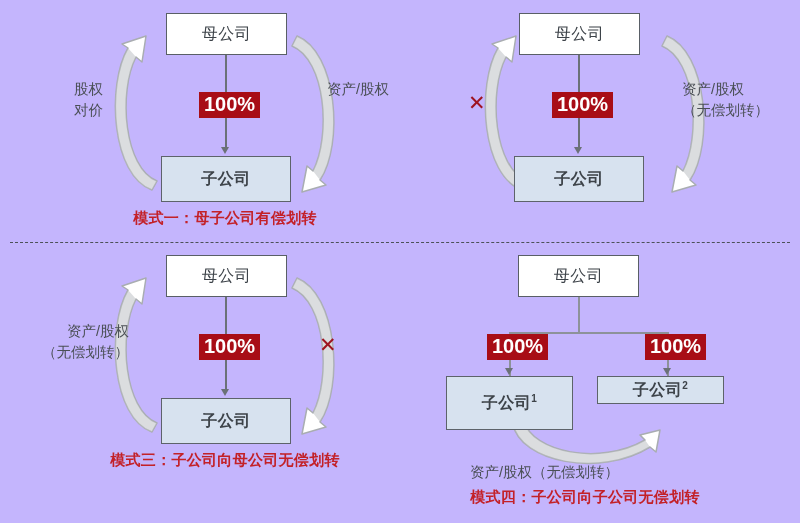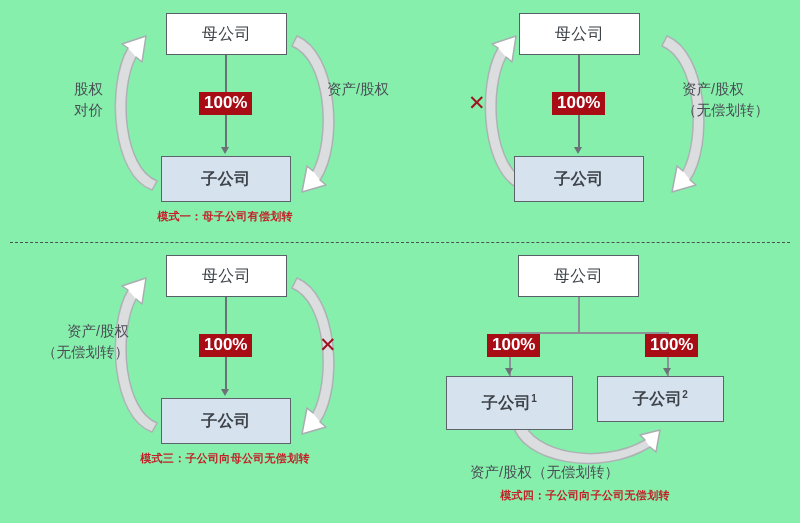--- a/index.html
+++ b/index.html
@@ -2,21 +2,21 @@
 <html><head>
 <meta charset="utf-8">
 <style>
   html,body{margin:0;padding:0;background:#ffffff;}
   body{
     width:800px;height:523px;
     font-family:"Liberation Sans","DejaVu Sans",sans-serif;
     -webkit-font-smoothing:antialiased;
     overflow:hidden;
   }
-  #stage{position:relative;width:800px;height:523px;background:#86efac;}
+  #stage{position:relative;width:800px;height:523px;background:#c4b5fd;}
 
   
   .box{
     position:absolute;
     box-sizing:border-box;
     display:flex;align-items:center;justify-content:center;
     font-size:16px;color:#3d4349;letter-spacing:.5px;
     white-space:nowrap;
   }
   .box.parent{
@@ -38,21 +38,21 @@
     border-right:4.5px solid transparent;
     border-top:7px solid #6b7177;
   }
   .hline{position:absolute;height:1.6px;background:#8d9299;}
 
   
   .pct{
     position:absolute;
     background:#a80d16;
     color:#ffffff;
-    font-size:17px;font-weight:700;
+    font-size:20px;font-weight:700;
     padding:2px 5px 3px 5px;
     line-height:1.05;
     letter-spacing:0px;
     white-space:nowrap;
   }
 
   
   .xmark{
     position:absolute;
     color:#9e1420;
@@ -70,21 +70,21 @@
     line-height:1.45;
     white-space:nowrap;
   }
   .sidelabel.r{text-align:left;}
   .sidelabel.l{text-align:right;}
   .sidelabel.center{text-align:center;}
 
   
   .caption{
     position:absolute;
-    font-size:11px;
+    font-size:15px;
     font-weight:700;
     color:#c32128;
     white-space:nowrap;
     text-align:center;
     letter-spacing:.3px;
   }
 
   
   .divider{
     position:absolute;
@@ -220,21 +220,21 @@
   <div class="vhead" style="left:505px;top:368px;"></div>
   <div class="vhead" style="left:663px;top:368px;"></div>
 
   <div class="pct" style="left:487px;top:334px;">100%</div>
   <div class="pct" style="left:645px;top:334px;">100%</div>
 
   <div class="box child" style="left:446px;top:376px;width:127px;height:54px;">
     <span><span>子公司</span><sup>1</sup></span>
   </div>
 
-  <div class="box child" style="left:597px;top:376px;width:127px;height:46px;">
+  <div class="box child" style="left:597px;top:376px;width:127px;height:28px;">
     <span><span>子公司</span><sup>2</sup></span>
   </div>
 
   <div class="sidelabel center" style="left:470px;top:462px;width:230px;text-align:left;">资产/股权（无偿划转）</div>
 
   <div class="caption" style="left:430px;top:488px;width:310px;">模式四：子公司向子公司无偿划转</div>
 
 </div>
 
 </body></html>

